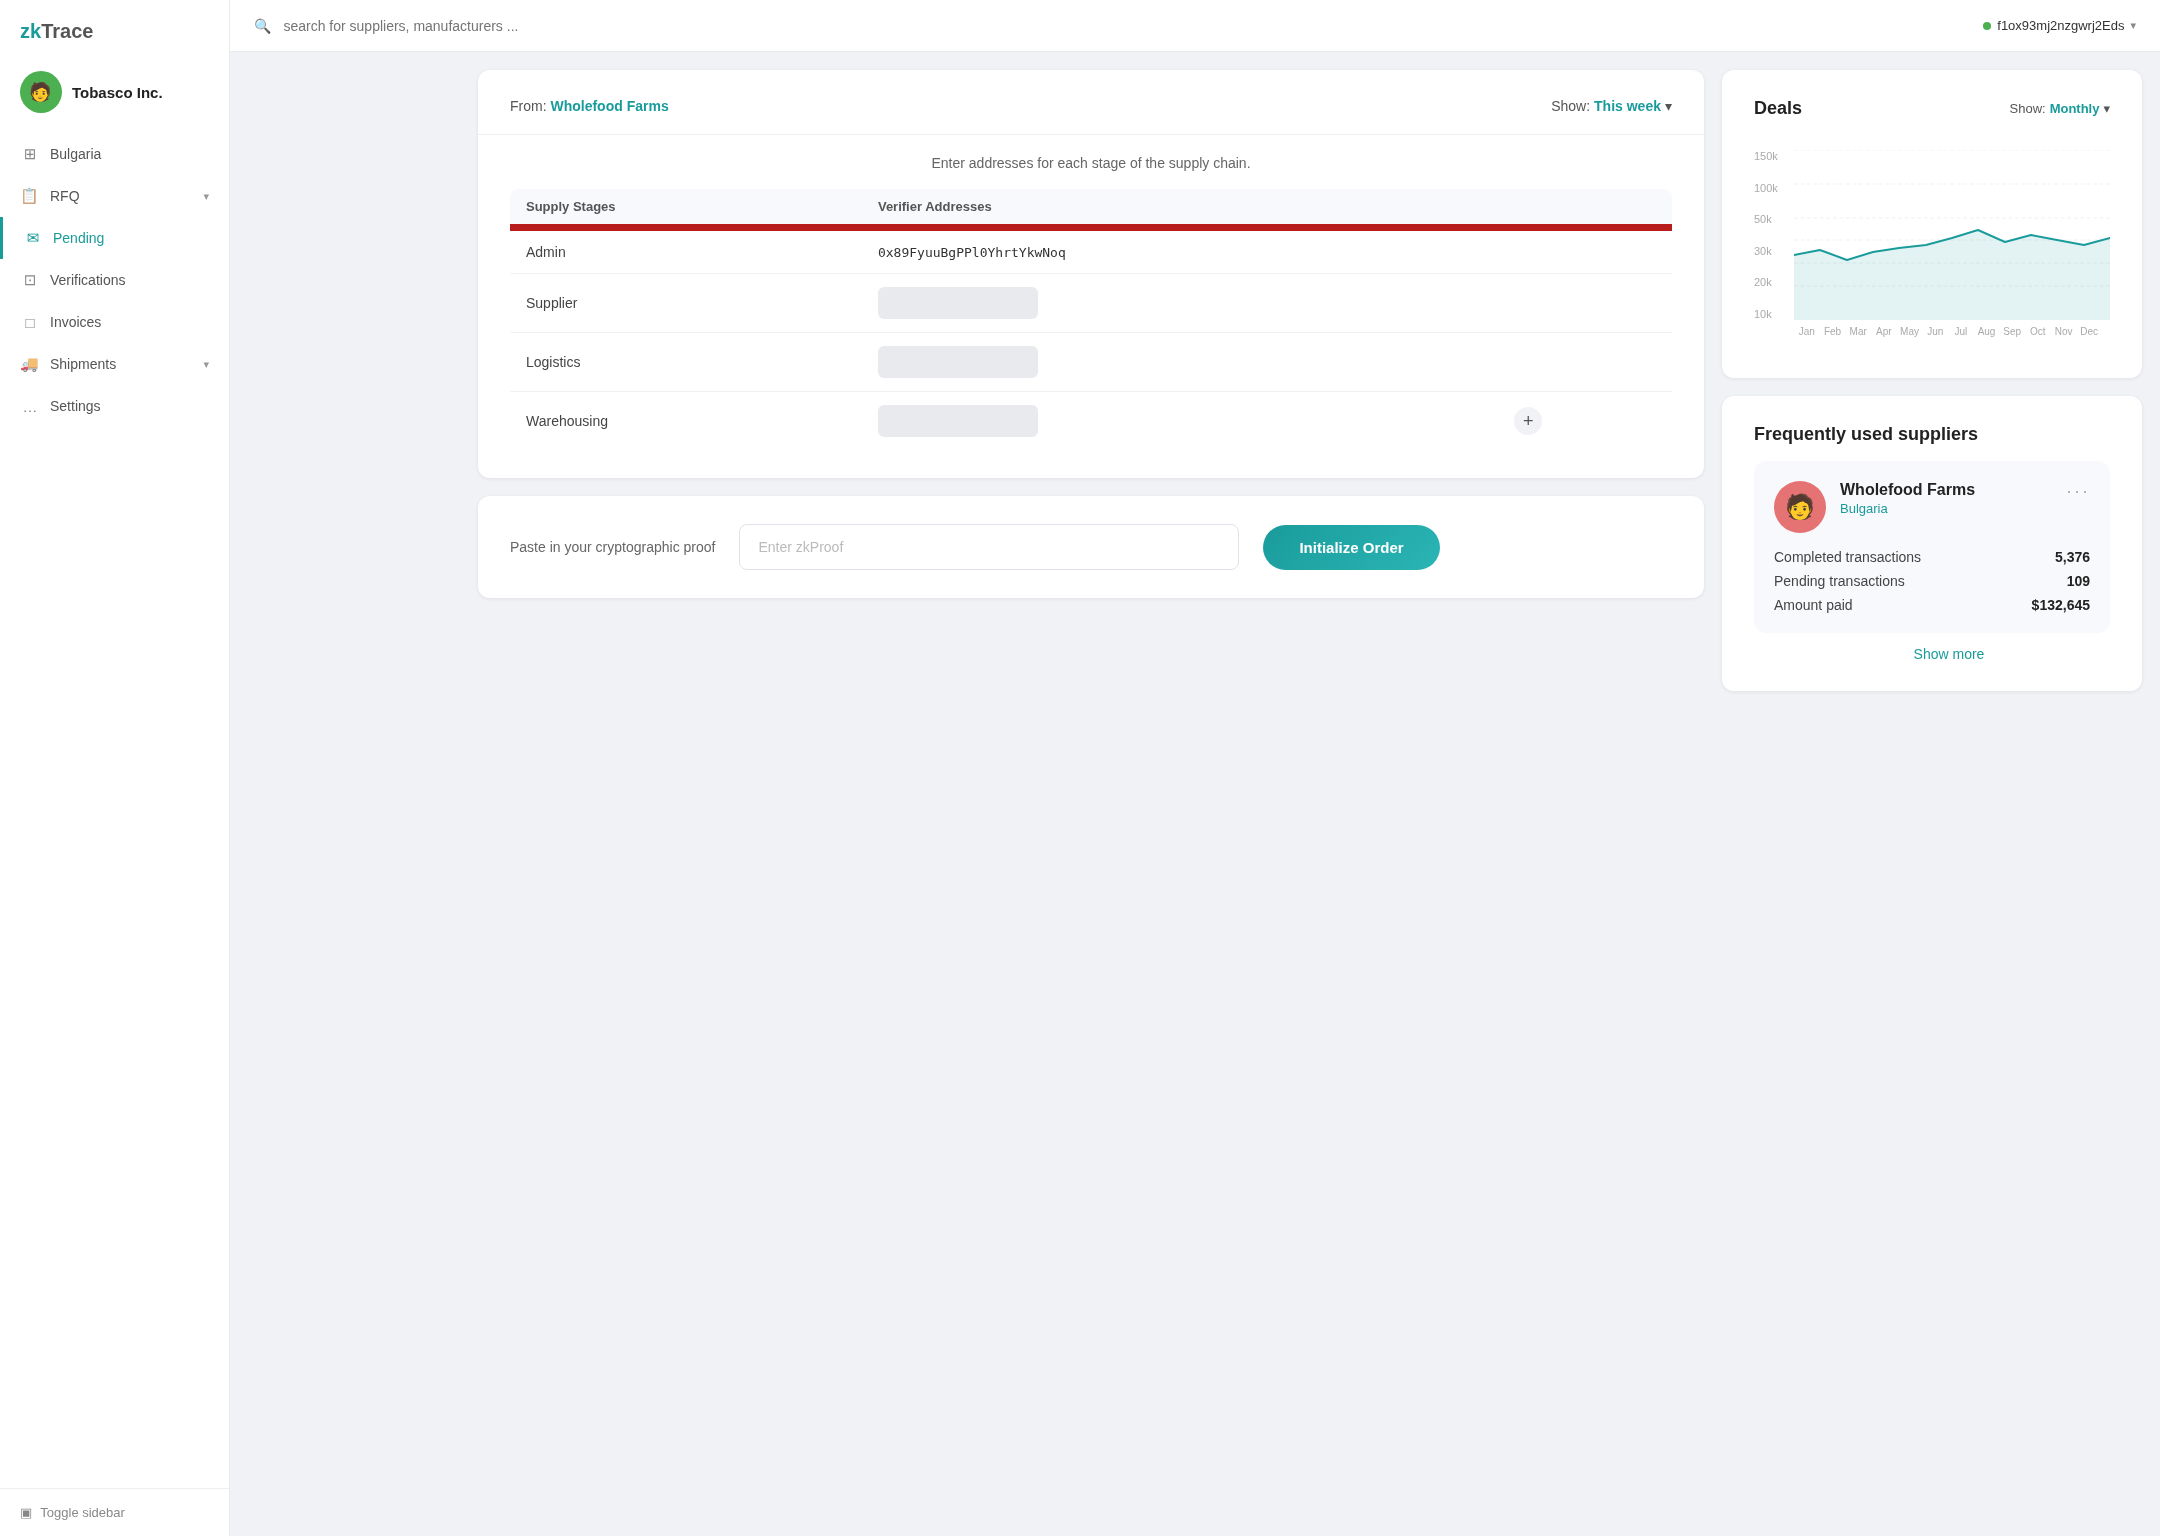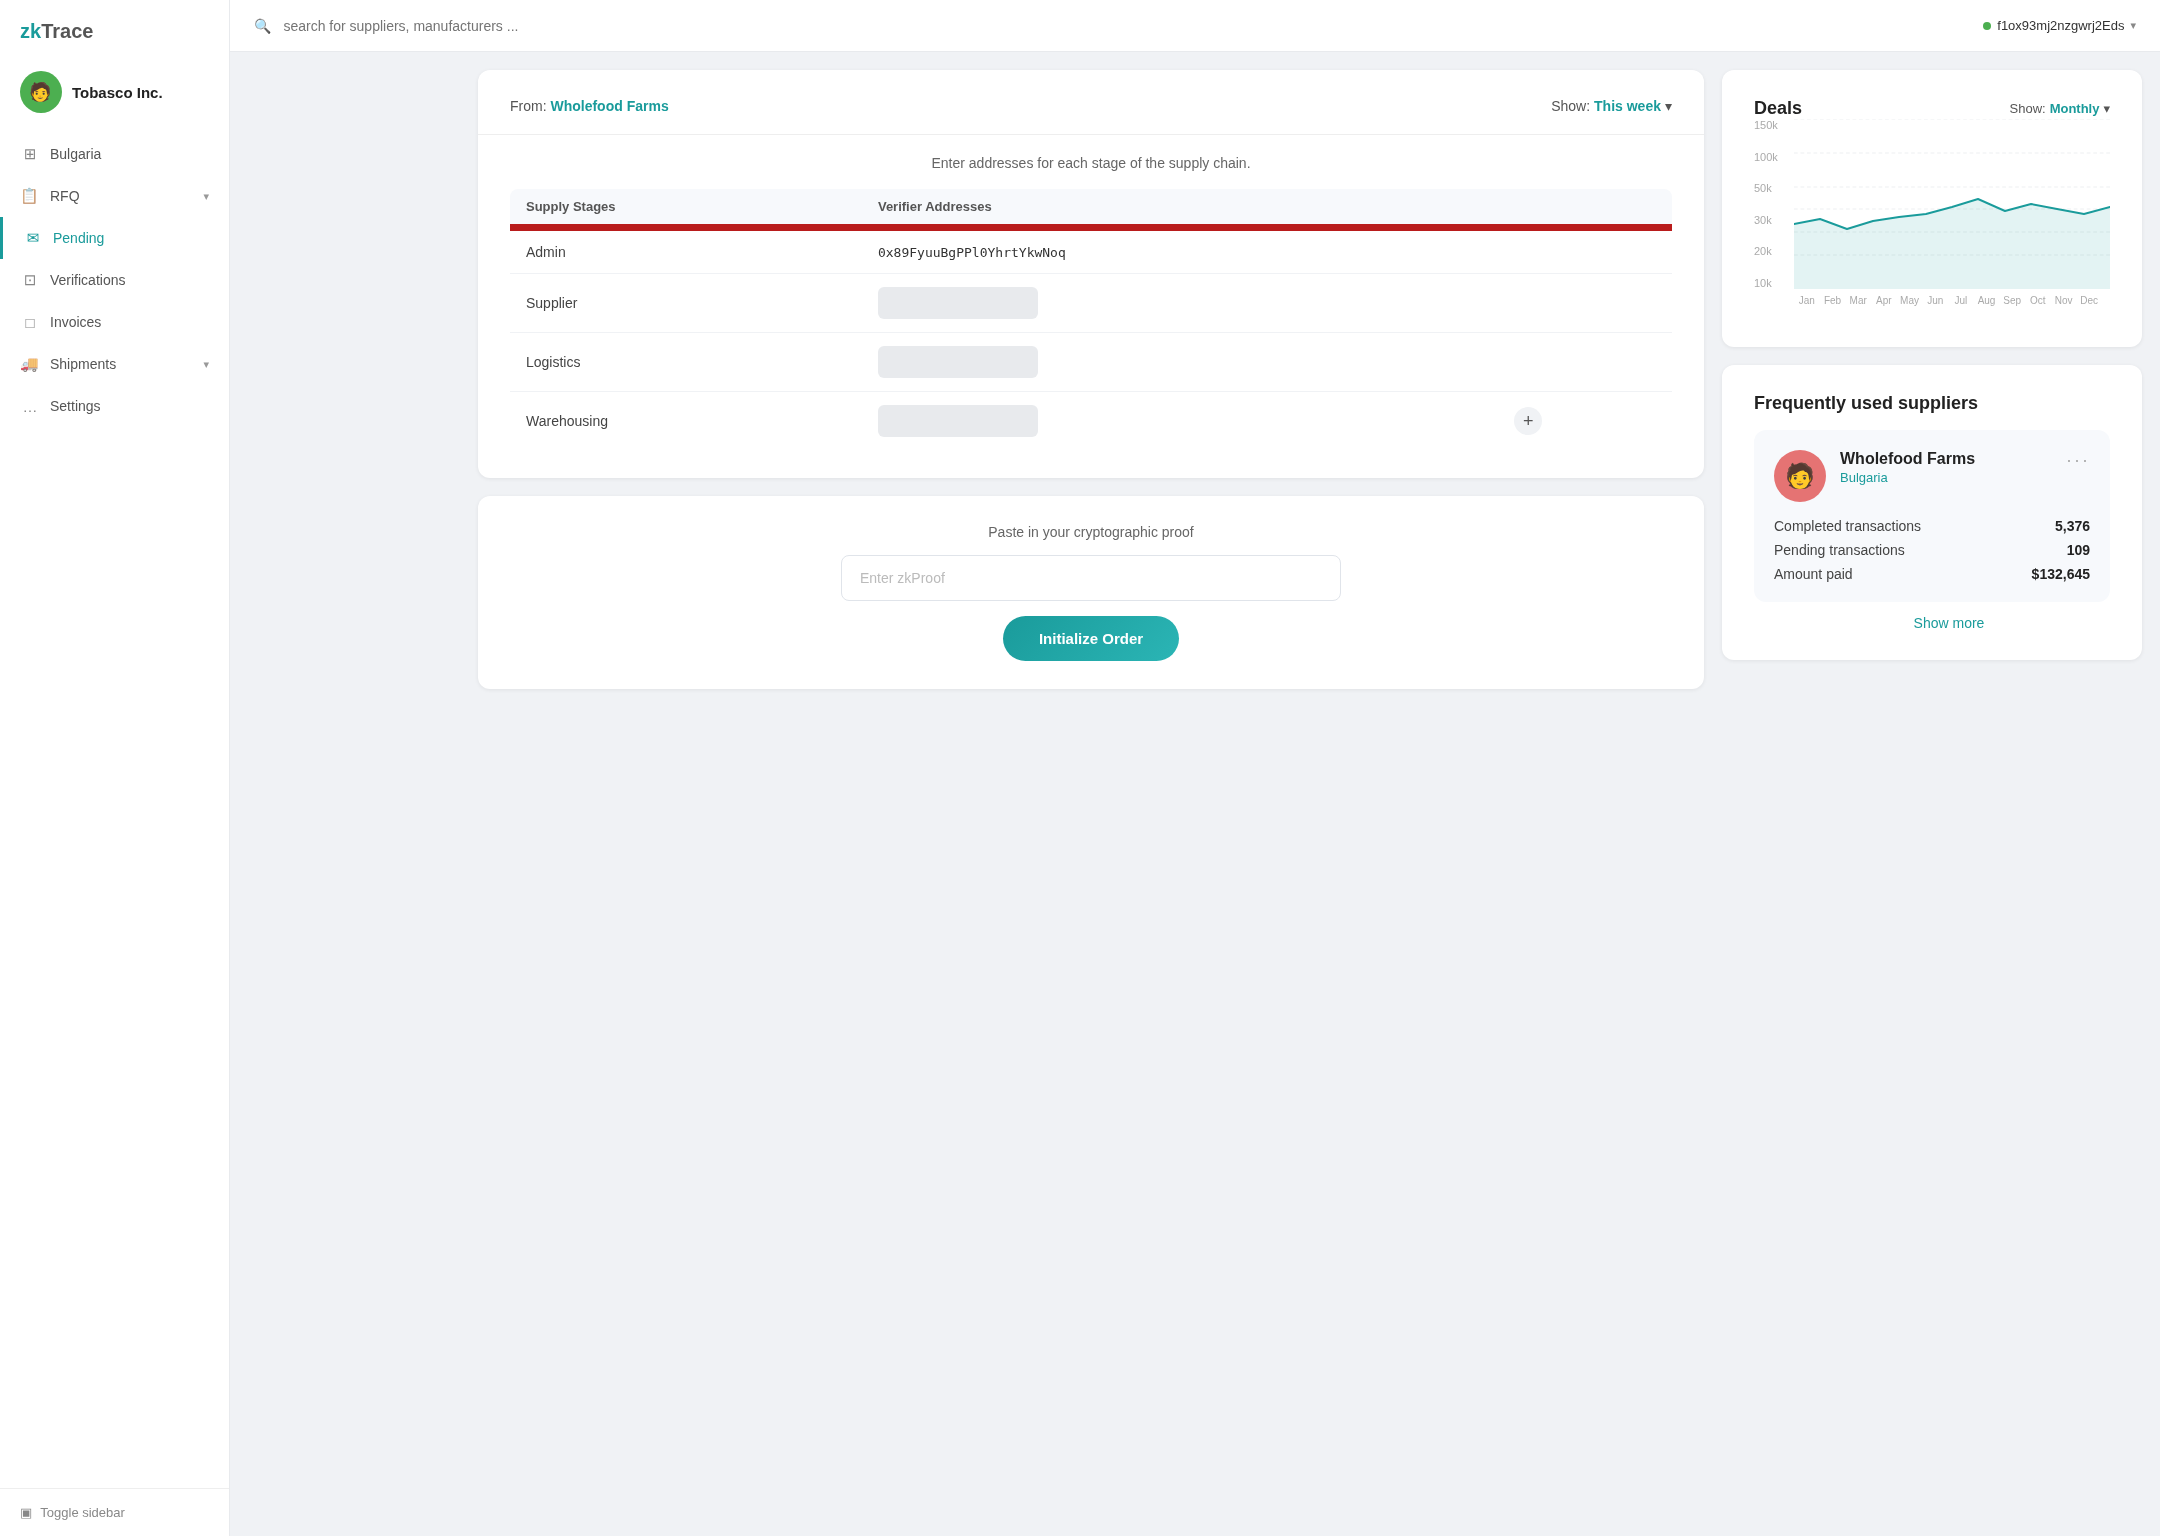--- a/index.html
+++ b/index.html
@@ -52,32 +52,32 @@
     .supply-table thead th { background: #f7f9fc; font-size: 13px; font-weight: 600; color: #555; padding: 10px 16px; text-align: left; border-bottom: 7px solid #b91c1c; }
     .supply-table thead th:last-child { border-radius: 0 8px 0 0; }
     .supply-table thead th:first-child { border-radius: 8px 0 0 0; }
     .supply-table tbody td { padding: 13px 16px; font-size: 14px; color: #444; border-bottom: 1px solid #f0f2f5; vertical-align: middle; }
     .supply-table tbody tr:last-child td { border-bottom: none; }
     .address-input-fake { width: 160px; height: 32px; background: #e8eaed; border-radius: 6px; }
     .address-text { font-size: 13px; color: #333; font-family: monospace; }
     .plus-btn { width: 28px; height: 28px; border-radius: 50%; background: #f0f2f5; display: flex; align-items: center; justify-content: center; cursor: pointer; font-size: 18px; color: #555; border: none; }
 
     
-    .proof-section { display: flex; flex-direction: column; align-items: center; gap: 15px; }
+    .proof-section { display: flex; flex-direction: row; align-items: center; gap: 24px; }
     .proof-label { font-size: 14px; color: #666; }
     .proof-input-wrap { width: 100%; max-width: 500px; }
     .proof-input { width: 100%; border: 1.5px solid #e0e4ea; border-radius: 8px; padding: 14px 18px; font-size: 14px; color: #333; outline: none; }
     .proof-input::placeholder { color: #bbb; }
     .init-btn { background: linear-gradient(135deg, #1a9b9b, #2bb5b5); color: white; border: none; border-radius: 24px; padding: 14px 36px; font-size: 15px; font-weight: 600; cursor: pointer; }
 
     
     .right-panel { width: 420px; display: flex; flex-direction: column; gap: 18px; flex-shrink: 0; }
 
     
-    .deals-header { display: flex; align-items: center; justify-content: space-between; margin-bottom: 0; }
+    .deals-header { display: flex; align-items: center; justify-content: space-between; margin-bottom: 31px; }
     .deals-title { font-size: 18px; font-weight: 700; color: #222; }
     .show-monthly { display: flex; align-items: center; gap: 4px; font-size: 13px; color: #555; }
     .show-monthly span.accent { color: #1a9b9b; font-weight: 600; }
     .chart-container { position: relative; height: 200px; }
     .chart-labels-y { position: absolute; left: 0; top: 0; bottom: 30px; display: flex; flex-direction: column; justify-content: space-between; font-size: 11px; color: #aaa; padding-right: 6px; width: 40px; }
     .chart-area { position: absolute; left: 40px; right: 0; top: 0; bottom: 30px; }
     .chart-x-labels { position: absolute; left: 40px; right: 8px; bottom: 0; height: 24px; display: flex; justify-content: space-between; }
     .chart-x-label { font-size: 10px; color: #aaa; text-align: center; flex: 1; }
 
     

